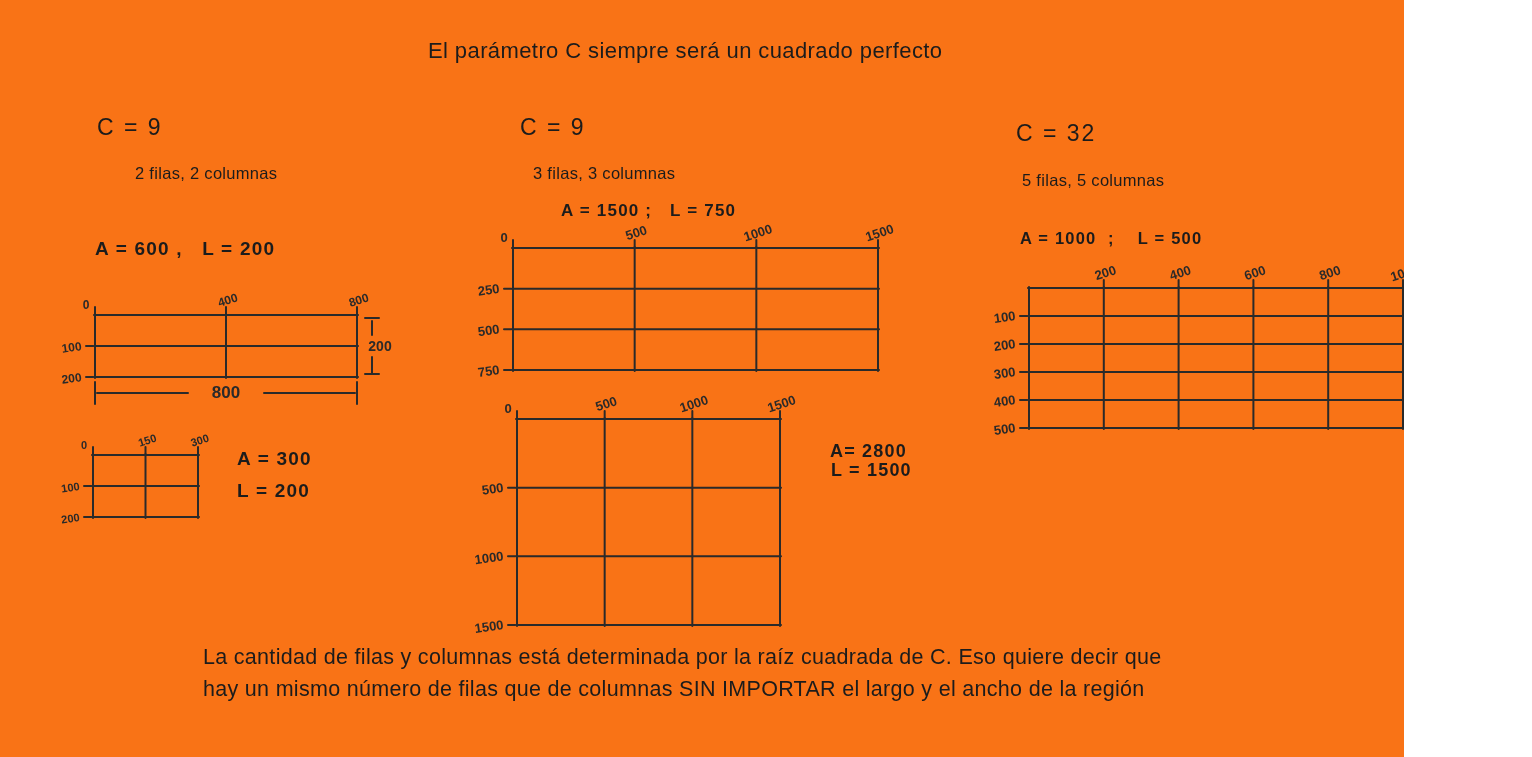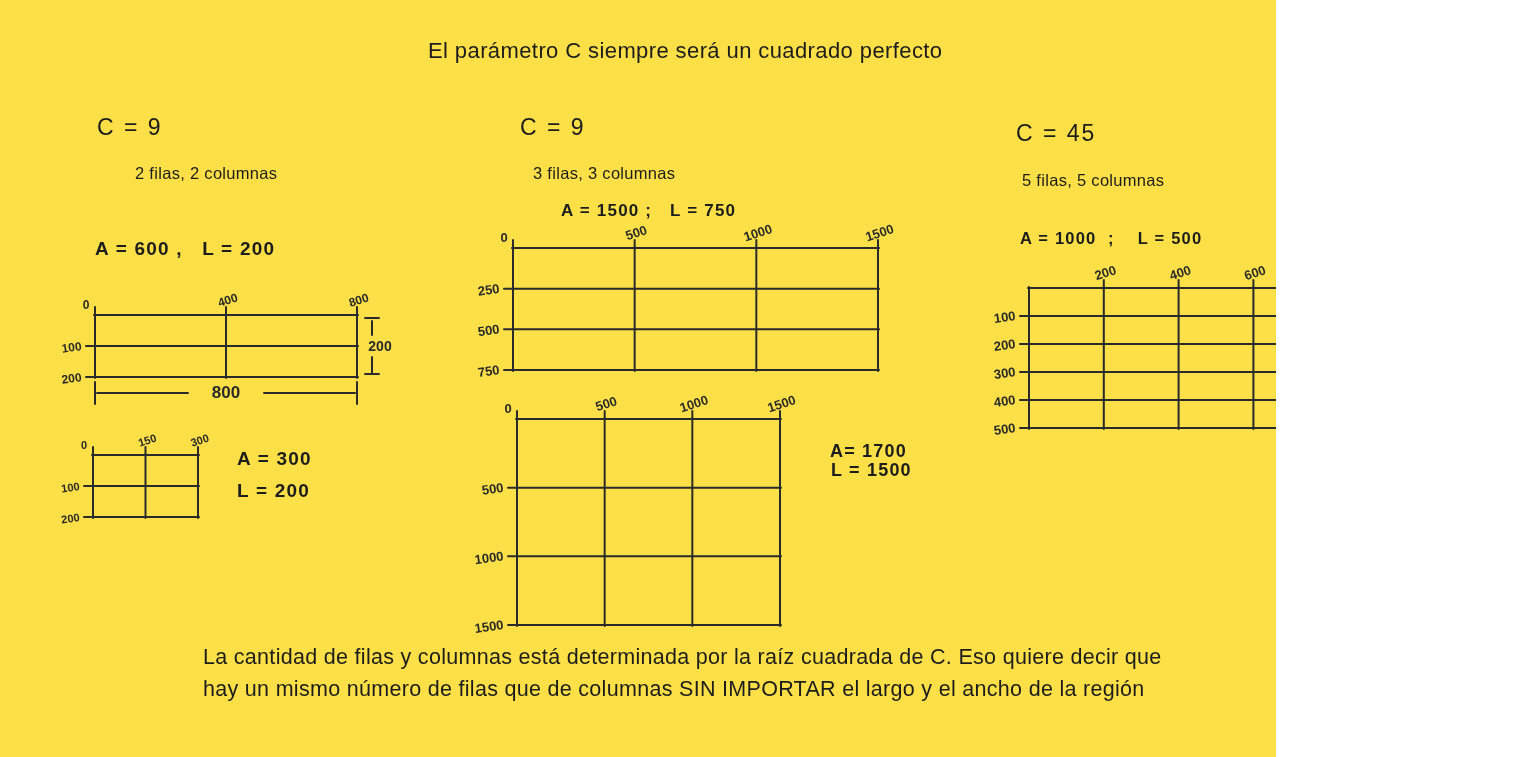--- a/index.html
+++ b/index.html
@@ -1,17 +1,17 @@
 <!DOCTYPE html>
 <html><head>
 <meta charset="utf-8">
 <style>
   html,body{margin:0;padding:0;background:#ffffff;}
   .canvas{
-    position:relative;width:1276px;height:757px;background:#fde047;overflow:hidden;
+    position:relative;width:1404px;height:757px;background:#f97316;overflow:hidden;
     font-family:"Liberation Sans",sans-serif;color:#1c1c1c;
   }
   .abs{position:absolute;white-space:pre;}
   .title{font-size:22px;letter-spacing:.4px;}
   .heading{font-size:23px;letter-spacing:2px;}
   .subtitle{font-size:16.5px;letter-spacing:.3px;text-align:center;}
   .params{font-weight:bold;font-size:19px;letter-spacing:1.2px;}
   .footer-line{font-size:21.5px;letter-spacing:.3px;}
   .grid{position:absolute;width:0;height:0;}
   .grid svg{position:absolute;left:0;top:0;overflow:visible;display:block;}
@@ -129,24 +129,24 @@
         <line x1="263" y1="-8" x2="263" y2="-1" stroke="#2a2a2a" stroke-width="2" stroke-linecap="round"></line>
         <text x="266" y="-11" fill="#2a2a2a" font-size="13" font-weight="bold" font-family="&quot;Liberation Sans&quot;,sans-serif" text-anchor="middle" transform="rotate(-18 266 -11)">1500</text>
         <line x1="-9" y1="68.66666666666667" x2="-2" y2="68.66666666666667" stroke="#2a2a2a" stroke-width="2" stroke-linecap="round"></line>
         <text x="-13" y="72.66666666666667" fill="#2a2a2a" font-size="13" font-weight="bold" font-family="&quot;Liberation Sans&quot;,sans-serif" text-anchor="end" transform="rotate(-8 -13 72.66666666666667)">500</text>
         <line x1="-9" y1="137.33333333333334" x2="-2" y2="137.33333333333334" stroke="#2a2a2a" stroke-width="2" stroke-linecap="round"></line>
         <text x="-13" y="141.33333333333334" fill="#2a2a2a" font-size="13" font-weight="bold" font-family="&quot;Liberation Sans&quot;,sans-serif" text-anchor="end" transform="rotate(-8 -13 141.33333333333334)">1000</text>
         <line x1="-9" y1="206" x2="-2" y2="206" stroke="#2a2a2a" stroke-width="2" stroke-linecap="round"></line>
         <text x="-13" y="210" fill="#2a2a2a" font-size="13" font-weight="bold" font-family="&quot;Liberation Sans&quot;,sans-serif" text-anchor="end" transform="rotate(-8 -13 210)">1500</text>
       </svg>
     </div>
-  <div class="abs params" style="left:830px;top:441px;font-size:18px">A= 1700</div>
+  <div class="abs params" style="left:830px;top:441px;font-size:18px">A= 2800</div>
   <div class="abs params" style="left:831px;top:460px;font-size:18px">L = 1500</div>
 
-  <div class="abs heading" style="left:1016px;top:120px">C = 45</div>
+  <div class="abs heading" style="left:1016px;top:120px">C = 32</div>
   <div class="abs subtitle" style="left:1022px;top:171px">5 filas, 5 columnas</div>
   <div class="abs params" style="left:1020px;top:229px;font-size:16.5px">A = 1000  ;    L = 500</div>
   <div class="grid" style="left:1029px;top:288px">
       <svg width="1" height="1">
         <line x1="0" y1="-1" x2="0" y2="141" stroke="#2a2a2a" stroke-width="2" stroke-linecap="round"></line>
         <line x1="74.8" y1="-1" x2="74.8" y2="141" stroke="#2a2a2a" stroke-width="2" stroke-linecap="round"></line>
         <line x1="149.6" y1="-1" x2="149.6" y2="141" stroke="#2a2a2a" stroke-width="2" stroke-linecap="round"></line>
         <line x1="224.4" y1="-1" x2="224.4" y2="141" stroke="#2a2a2a" stroke-width="2" stroke-linecap="round"></line>
         <line x1="299.2" y1="-1" x2="299.2" y2="141" stroke="#2a2a2a" stroke-width="2" stroke-linecap="round"></line>
         <line x1="374" y1="-1" x2="374" y2="141" stroke="#2a2a2a" stroke-width="2" stroke-linecap="round"></line>

